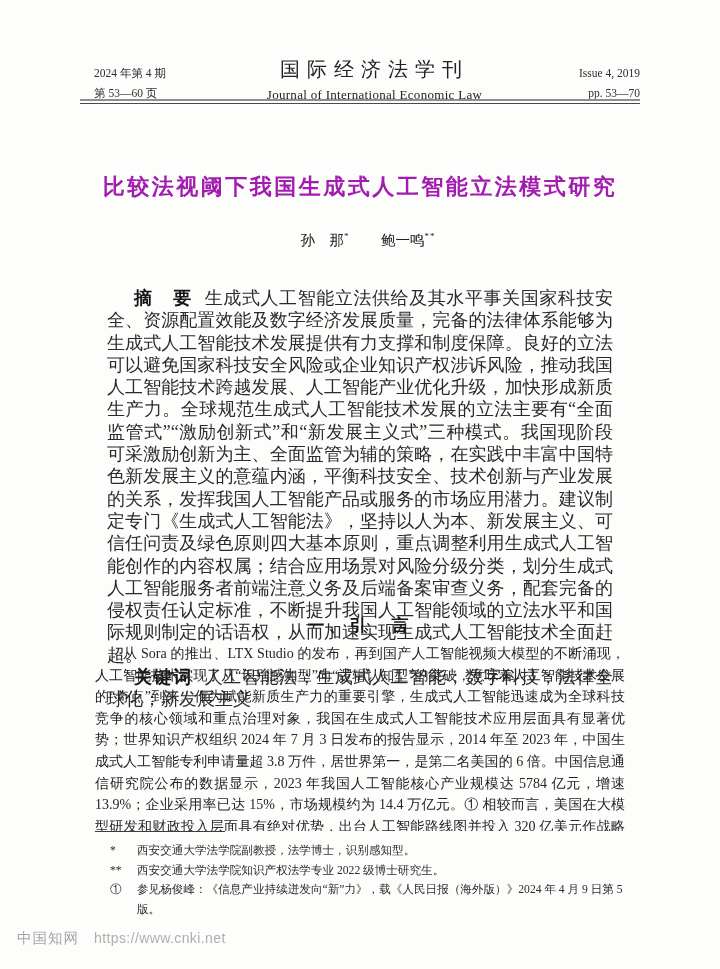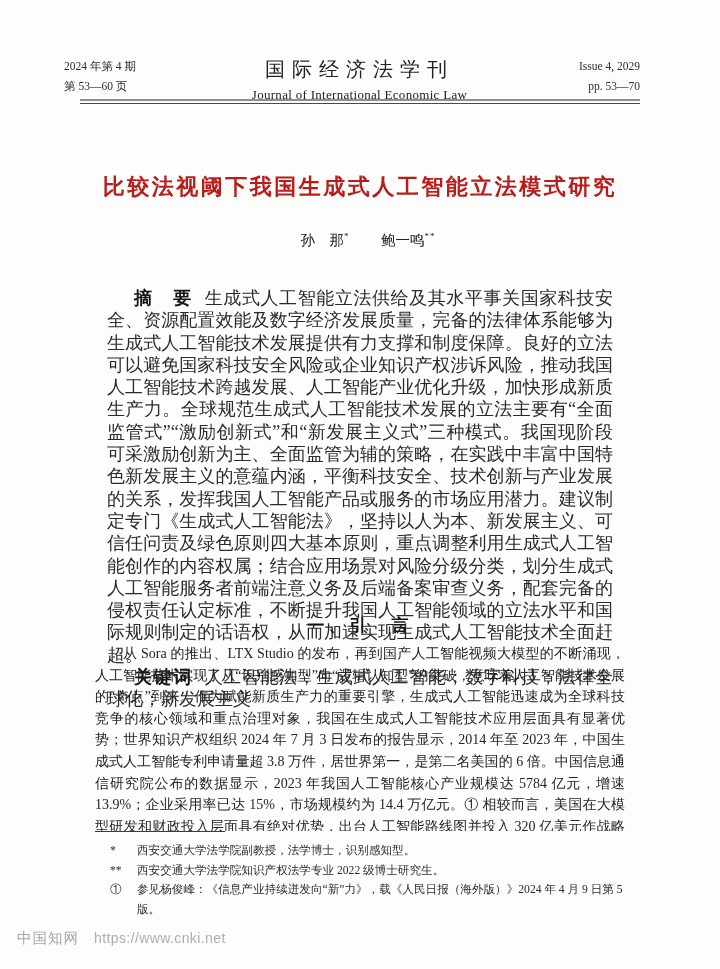--- a/index.html
+++ b/index.html
@@ -7,36 +7,36 @@
     width:720px;height:969px;
     background:#fdfdfc;
     color:#262626;
     font-family:"Liberation Serif","DejaVu Serif",serif;
     position:relative;overflow:hidden;
     -webkit-font-smoothing:antialiased;
   }
   .page{position:absolute;inset:0;}
 
   
-  .hdr{position:absolute;left:64px;right:80px;top:56px;display:flex;align-items:flex-start;}
+  .hdr{position:absolute;left:94px;right:80px;top:56px;display:flex;align-items:flex-end;}
   .hdr-left{width:125px;font-size:11.5px;line-height:20px;color:#2e2e2e;}
   .hdr-center{flex:1;text-align:center;}
   .journal-cn{font-size:20px;letter-spacing:7px;color:#222;}
   .journal-en{font-size:13px;margin-top:4px;color:#222;letter-spacing:.3px;}
   .hdr-right{width:110px;text-align:right;font-size:11.5px;line-height:20px;color:#2e2e2e;}
 
   .double-rule{
     position:absolute;left:80px;right:80px;top:99px;height:2px;
     border-top:2.5px solid #8f8f8f;border-bottom:1px solid #4a4a4a;
   }
 
   
   .article-title{
     position:absolute;left:0;right:0;top:172px;margin:0;
-    text-align:center;font-size:22px;font-weight:600;letter-spacing:2.5px;color:#b91c1c;
+    text-align:center;font-size:22px;font-weight:600;letter-spacing:2.5px;color:#a21caf;
   }
   .authors{position:absolute;left:16px;right:0;top:231px;text-align:center;font-size:14.5px;color:#222;}
   .author{margin:0 14px;}
   .authors sup{font-size:9px;letter-spacing:1px;}
 
   
   .abstract{position:absolute;left:107px;right:107px;top:287px;}
   .abstract p{margin:0;font-size:18px;line-height:22.3px;text-align:justify;color:#2a2a2a;}
   .abstract .para{text-indent:1.5em;}
   .kw-line{text-indent:1.5em;margin-top:0 !important;}
@@ -76,21 +76,21 @@
   <header class="hdr">
     <div class="hdr-left">
       <div>2024 年第 4 期</div>
       <div>第 53—60 页</div>
     </div>
     <div class="hdr-center">
       <div class="journal-cn">国际经济法学刊</div>
       <div class="journal-en">Journal of International Economic Law</div>
     </div>
     <div class="hdr-right">
-      <div>Issue 4, 2029</div>
+      <div>Issue 4, 2019</div>
       <div>pp. 53—70</div>
     </div>
   </header>
   <div class="double-rule"></div>
 
   <h1 class="article-title">比较法视阈下我国生成式人工智能立法模式研究</h1>
   <div class="authors">
     <span class="author"><span>孙　那</span><sup>*</sup></span>
     <span class="author"><span>鲍一鸣</span><sup>**</sup></span>
   </div>

